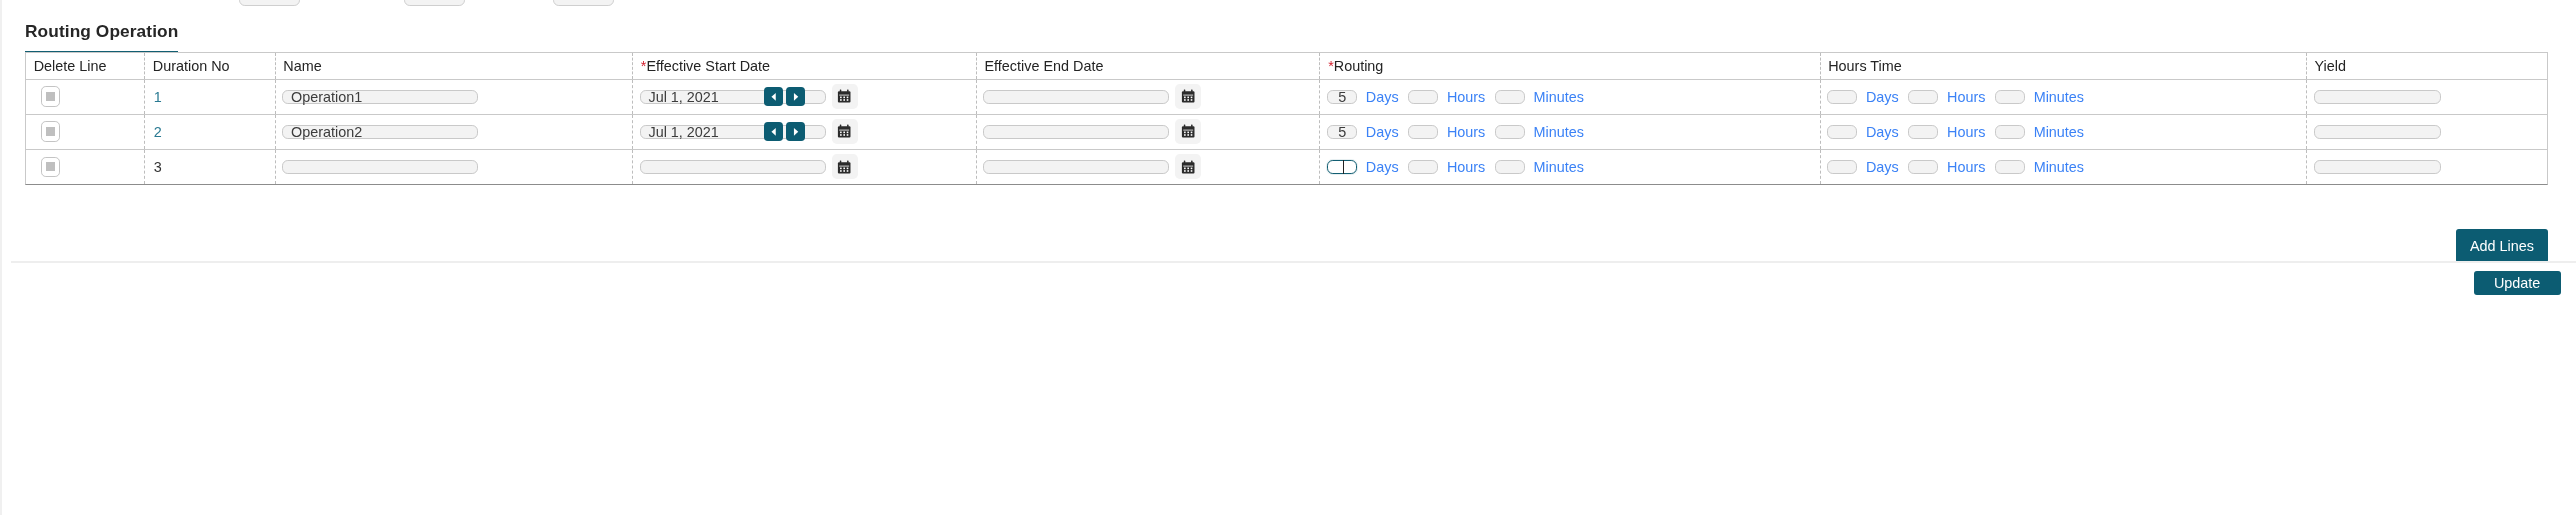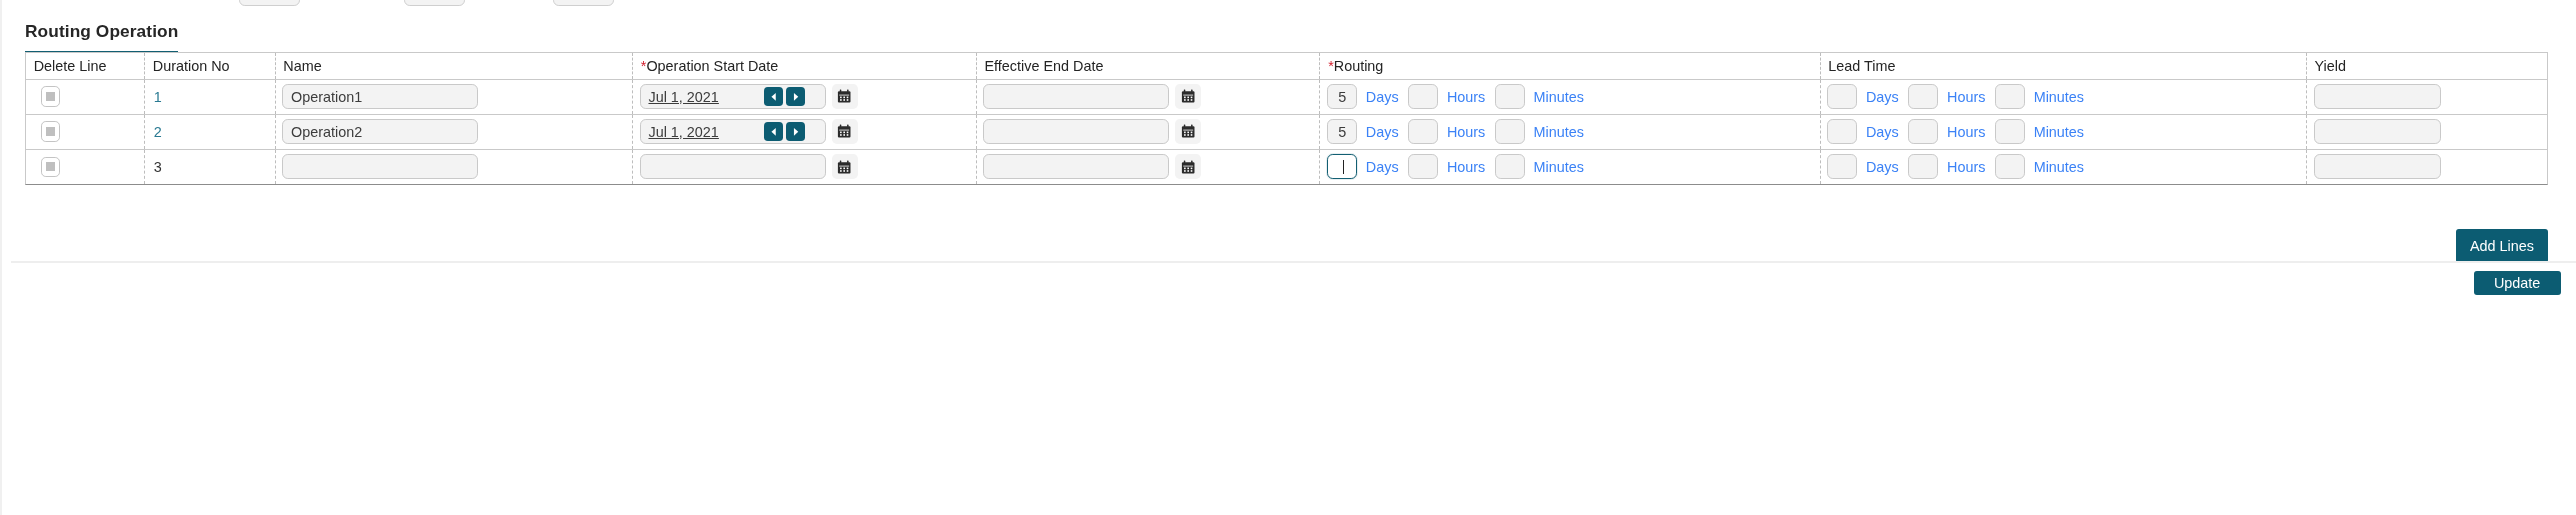--- a/index.html
+++ b/index.html
@@ -128,30 +128,30 @@
     color: #333333;
     padding-left: 1.9px;
   }
 
   
   .fld {
     background: #f3f3f3;
     border: 1px solid #c9c9c9;
     border-radius: 5.8px;
     box-sizing: border-box;
-    height: 25px;
+    height: 14px;
     display: flex;
     align-items: center;
     font-size: 14.4px;
     color: #3c3c3c;
     padding: 0 7.7px;
     position: relative;
   }
   .fld.name   { width: 196px; }
-  .fld.date   { width: 186px; padding-right: 18px; text-decoration: underline; }
+  .fld.date   { width: 186px; padding-right: 18px; }
   .fld.num    { width: 30px;  justify-content: center; padding: 0; }
   .fld.yield  { width: 127px; }
 
   .fld.focused {
     background: #ffffff;
     border: 1.9px solid #125e72;
     box-shadow: 0 0 0 1px rgba(18,94,114,0.10);
   }
   .caret {
     display: inline-block;
@@ -259,24 +259,24 @@
         <col style="width:200px">
         <col style="width:291px">
         <col style="width:283px">
         <col style="width:140px">
       </colgroup>
       <thead>
         <tr>
           <th class="c0"><span class="req-star"></span><span>Delete Line</span></th>
           <th><span class="req-star"></span><span>Duration No</span></th>
           <th><span class="req-star"></span><span>Name</span></th>
-          <th><span class="req-star">*</span><span>Operation Start Date</span></th>
+          <th><span class="req-star">*</span><span>Effective Start Date</span></th>
           <th><span class="req-star"></span><span>Effective End Date</span></th>
           <th><span class="req-star">*</span><span>Routing</span></th>
-          <th><span class="req-star"></span><span>Lead Time</span></th>
+          <th><span class="req-star"></span><span>Hours Time</span></th>
           <th><span class="req-star"></span><span>Yield</span></th>
         </tr>
       </thead>
       <tbody id="grid-body">
           <tr class="row-first">
             <td class="c0">
               <div class="delcheck">
                 <i></i>
               </div>
             </td>

